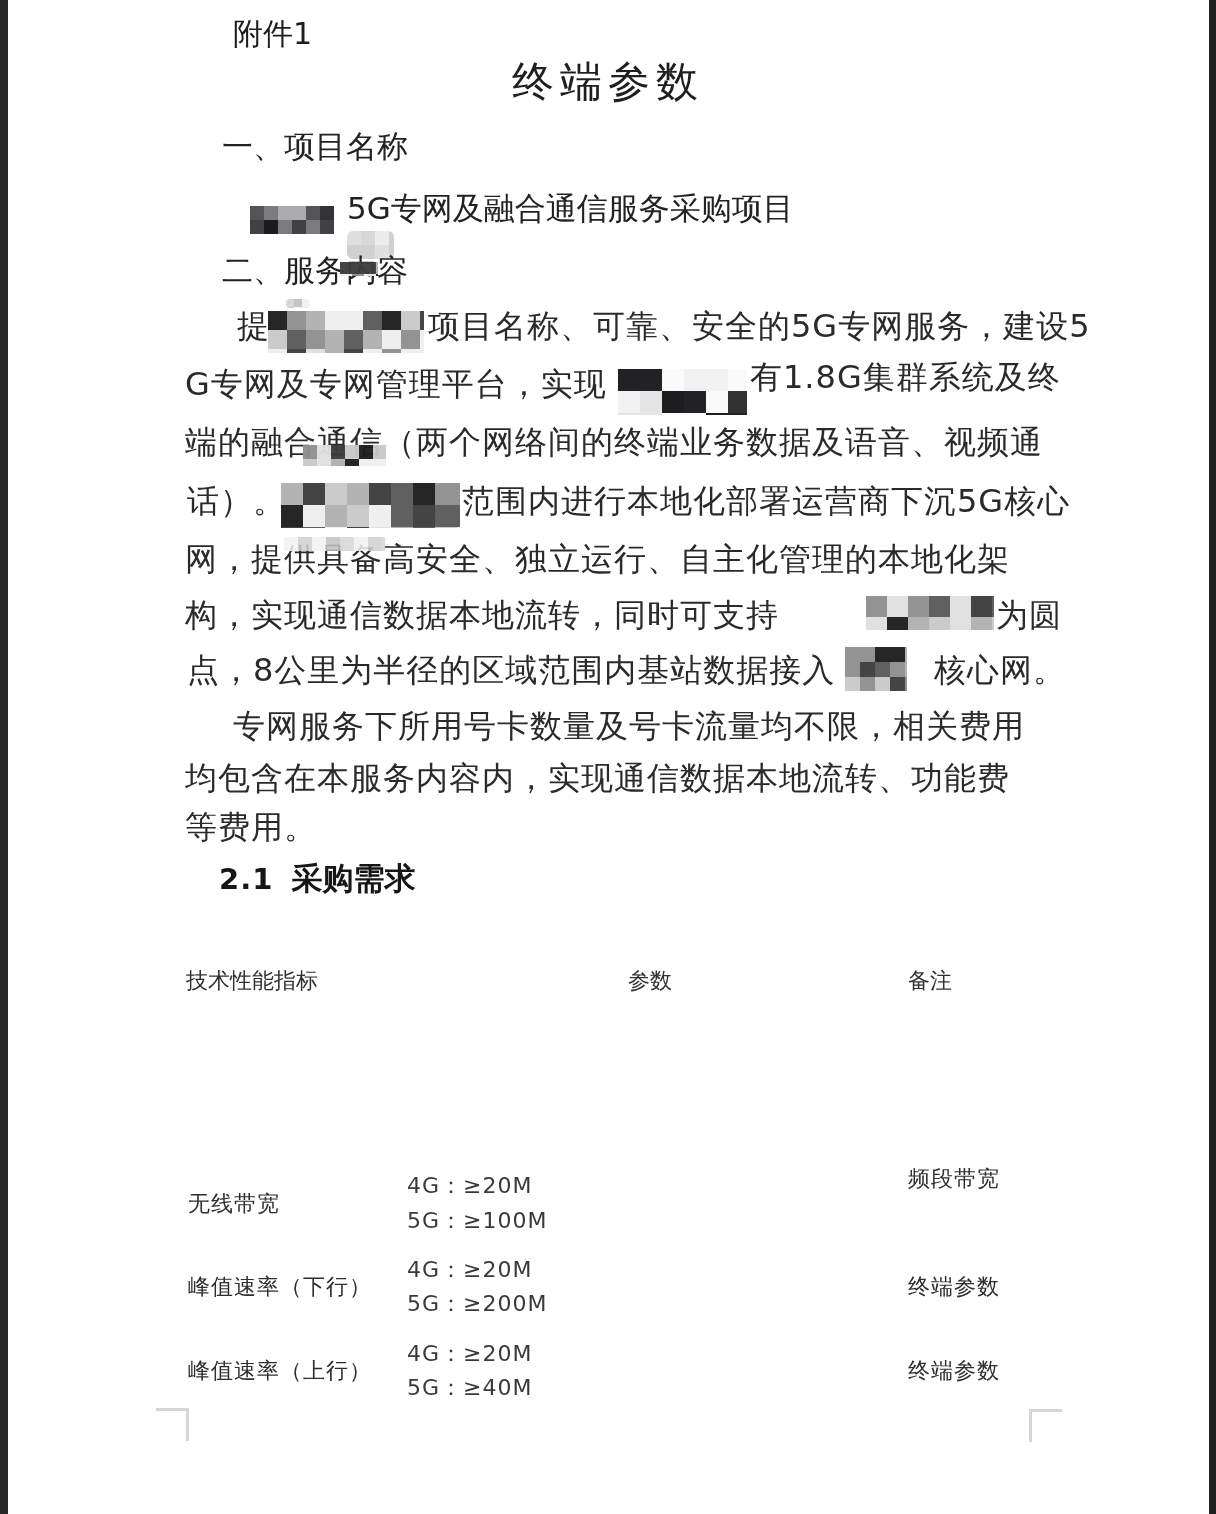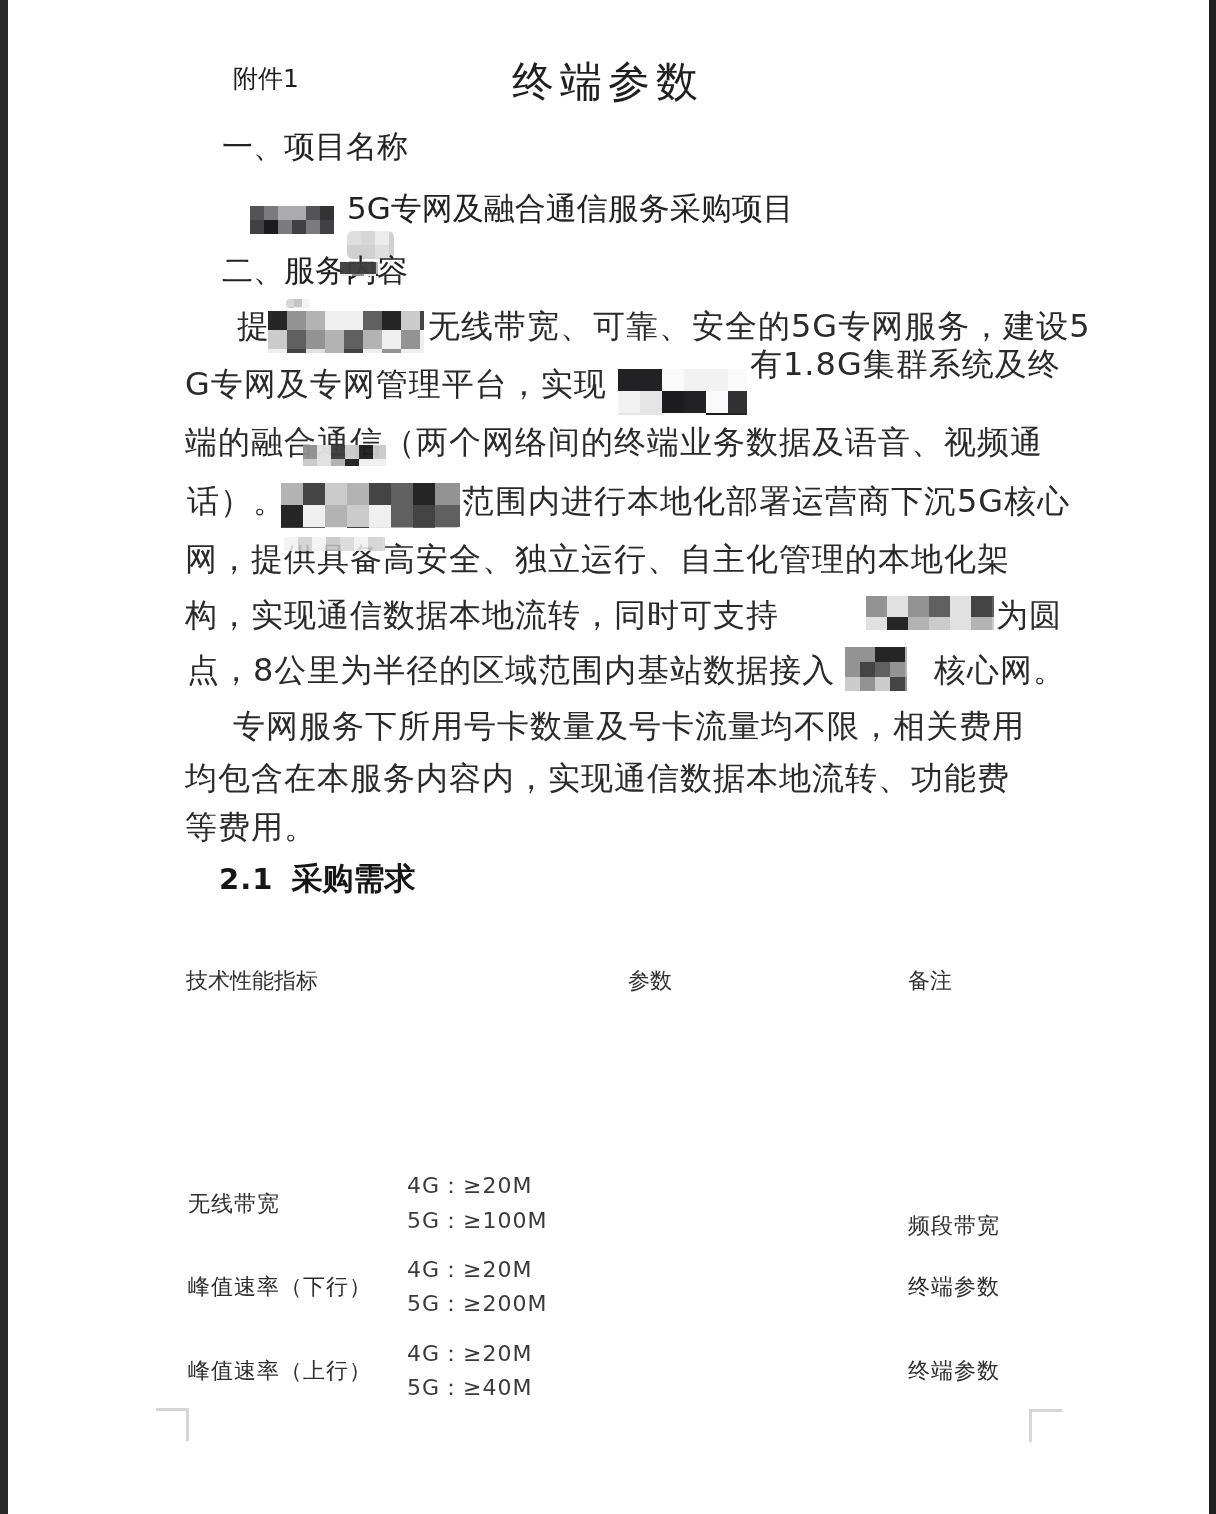--- a/index.html
+++ b/index.html
@@ -3,46 +3,46 @@
 <meta charset="utf-8">
 <style>
   html,body{margin:0;padding:0;background:#ffffff;}
   body{width:1216px;height:1514px;position:relative;overflow:hidden;
        font-family:"DejaVu Sans",sans-serif;color:#262626;}
   .abs{position:absolute;white-space:nowrap;}
   
   #stripe-left{position:absolute;left:0;top:0;width:8px;height:1514px;background:#29292c;}
   #stripe-right{position:absolute;right:0;top:0;width:7px;height:1514px;background:#202023;}
   
-  #attachment{left:233px;top:14px;font-size:25px;color:#1d1d1d;margin-top:48px;}
+  #attachment{left:233px;top:14px;font-size:30px;color:#1d1d1d;}
   #title{left:0;top:54px;width:1216px;text-align:center;font-size:42px;letter-spacing:6px;color:#1f1f1f;}
   #sec1{left:222px;top:126px;font-size:31px;color:#222;}
   #project-text{left:347px;top:188px;font-size:31px;color:#222;}
   #sec2{left:222px;top:250px;font-size:31px;color:#222;}
   
   .bodyline{font-size:32px;letter-spacing:1px;color:#2a2a2a;}
   #l1p{left:237px;top:305px;} #l1q{left:428px;top:305px;}
-  #l2p{left:185px;top:363px;} #l2q{left:750px;top:343px;}
+  #l2p{left:185px;top:363px;} #l2q{left:750px;top:356px;}
   #l3 {left:185px;top:421px;}
   #l4p{left:187px;top:480px;} #l4q{left:462px;top:480px;}
   #l5 {left:185px;top:538px;}
   #l6p{left:185px;top:594px;} #l6q{left:996px;top:594px;}
   #l7p{left:187px;top:649px;} #l7q{left:908px;top:649px;margin-left:26px;}
   #p2a{left:233px;top:705px;}
   #p2b{left:185px;top:757px;}
   #p2c{left:185px;top:806px;text-align:right;}
   
   #s21{left:219px;top:858px;font-size:31px;font-weight:bold;color:#161616;}
   #s21 .num{font-size:29px;margin-right:18px;letter-spacing:1px;}
   
   .th{font-size:22px;color:#303030;}
   #th1{left:186px;top:966px;} #th2{left:628px;top:966px;} #th3{left:908px;top:966px;}
   .tcell{font-size:22px;color:#2e2e2e;letter-spacing:1px;}
   .tparam{font-size:22px;color:#3a3a3a;letter-spacing:1px;}
-  #r1i{left:188px;top:1189px;} #r1a{left:407px;top:1171px;} #r1b{left:407px;top:1206px;} #r1n{left:908px;top:1211px;}
+  #r1i{left:188px;top:1189px;} #r1a{left:407px;top:1171px;} #r1b{left:407px;top:1206px;} #r1n{left:908px;top:1164px;}
   #r2i{left:188px;top:1272px;} #r2a{left:407px;top:1255px;} #r2b{left:407px;top:1289px;} #r2n{left:908px;top:1272px;}
   #r3i{left:188px;top:1356px;} #r3a{left:407px;top:1339px;} #r3b{left:407px;top:1373px;text-align:center;} #r3n{left:908px;top:1356px;}
   
   .mosaic{position:absolute;overflow:hidden;opacity:.96;}
   .mosaic i{display:block;}
   #m1{left:250px;top:206px;width:84px;height:28px;}
   #m2{left:347px;top:231px;width:47px;height:28px;border-radius:6px;}
   #m3{left:340px;top:262px;width:38px;height:14px;}
   #m4{left:286px;top:299px;width:24px;height:9px;border-radius:4px;}
   #m5{left:268px;top:311px;width:156px;height:42px;}
@@ -136,21 +136,21 @@
     <i style="position: absolute; left: 0px; top: 38px; width: 19px; height: 19px; background: rgb(239, 239, 239);"></i>
     <i style="position: absolute; left: 19px; top: 38px; width: 19px; height: 19px; background: rgb(61, 61, 61);"></i>
     <i style="position: absolute; left: 38px; top: 38px; width: 19px; height: 19px; background: rgb(224, 224, 224);"></i>
     <i style="position: absolute; left: 57px; top: 38px; width: 19px; height: 19px; background: rgb(176, 176, 176);"></i>
     <i style="position: absolute; left: 76px; top: 38px; width: 19px; height: 19px; background: rgb(61, 61, 61);"></i>
     <i style="position: absolute; left: 95px; top: 38px; width: 19px; height: 19px; background: rgb(239, 239, 239);"></i>
     <i style="position: absolute; left: 114px; top: 38px; width: 19px; height: 19px; background: rgb(143, 143, 143);"></i>
     <i style="position: absolute; left: 133px; top: 38px; width: 19px; height: 19px; background: rgb(239, 239, 239);"></i>
     <i style="position: absolute; left: 152px; top: 38px; width: 19px; height: 19px; background: rgb(239, 239, 239);"></i>
   </div>
-<div class="abs bodyline" id="l1q">无线带宽、可靠、安全的5G专网服务，建设5</div>
+<div class="abs bodyline" id="l1q">项目名称、可靠、安全的5G专网服务，建设5</div>
 
 <div class="abs bodyline" id="l2p">G专网及专网管理平台，实现</div>
 <div class="mosaic" id="m6">
     <i style="position: absolute; left: 0px; top: 0px; width: 22px; height: 22px; background: rgb(26, 26, 28);"></i>
     <i style="position: absolute; left: 22px; top: 0px; width: 22px; height: 22px; background: rgb(26, 26, 28);"></i>
     <i style="position: absolute; left: 44px; top: 0px; width: 22px; height: 22px; background: rgb(250, 250, 250);"></i>
     <i style="position: absolute; left: 66px; top: 0px; width: 22px; height: 22px; background: rgb(242, 242, 242);"></i>
     <i style="position: absolute; left: 88px; top: 0px; width: 22px; height: 22px; background: rgb(242, 242, 242);"></i>
     <i style="position: absolute; left: 110px; top: 0px; width: 22px; height: 22px; background: rgb(250, 250, 250);"></i>
     <i style="position: absolute; left: 0px; top: 22px; width: 22px; height: 22px; background: rgb(242, 242, 242);"></i>

